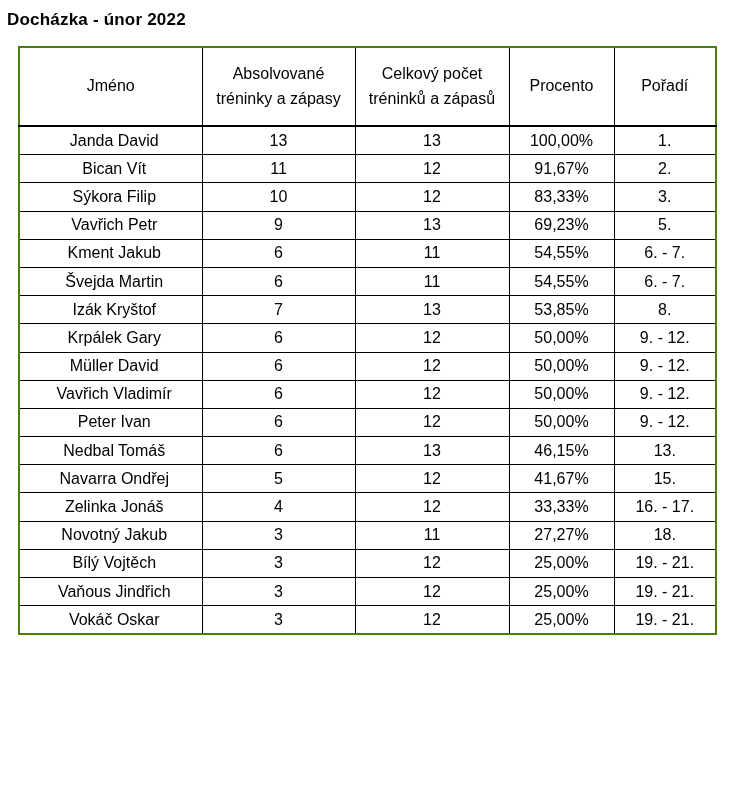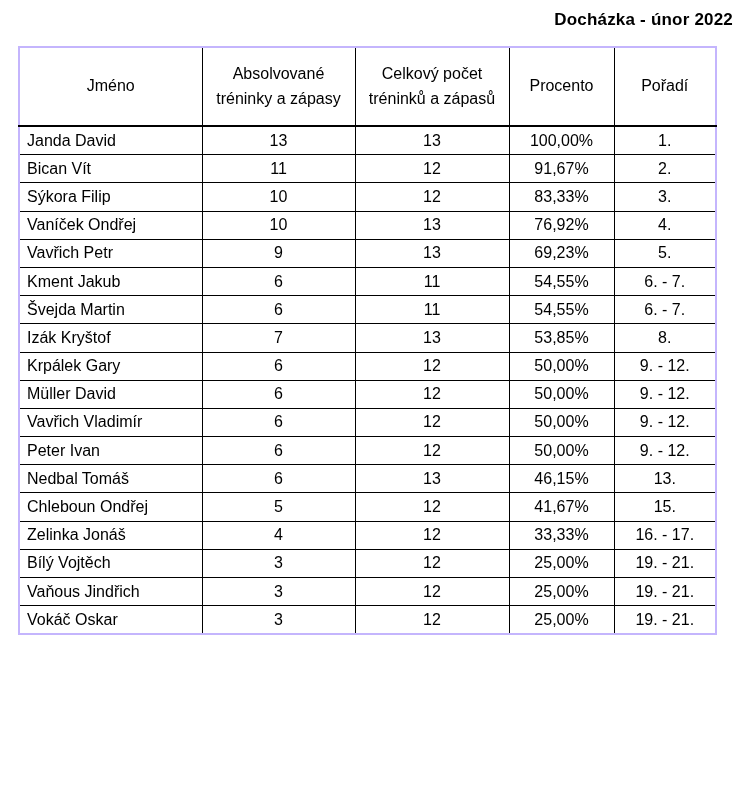--- a/index.html
+++ b/index.html
@@ -10,31 +10,31 @@
   body {
     width: 733px;
     height: 790px;
     font-family: "Liberation Sans", sans-serif;
     color: #000000;
     overflow: hidden;
   }
   .title {
     font-size: 17px;
     font-weight: bold;
-    text-align: right;
+    text-align: left;
     margin: 10px 0 16px 0;
     letter-spacing: 0.2px;
     padding-left: 7px;
   }
   table.att {
     border-collapse: collapse;
     table-layout: fixed;
     width: 697px;
     margin: 12px 0 16px 18px;
-    border: 2px solid #c4b5fd;
+    border: 2px solid #4d7c0f;
   }
   .att th, .att td {
     border: 1px solid #000000;
     font-size: 16px;
     font-weight: normal;
     text-align: center;
     vertical-align: middle;
     padding: 0;
     overflow: hidden;
     white-space: nowrap;
@@ -43,21 +43,21 @@
     height: 77px;
     border-bottom: 2px solid #000000;
     line-height: 1.55;
     white-space: normal;
     padding: 0 4px;
   }
   .att tbody td {
     height: 27.2px;
   }
   .att tbody td.name-cell {
-    text-align: left;
+    text-align: center;
     padding-left: 7px;
   }
 </style>
 </head>
 <body>
 
 <div class="page">
   <h1 class="title">Docházka - únor 2022</h1>
 
   <table class="att">
@@ -93,27 +93,20 @@
           <td>2.</td>
         </tr>
         <tr>
           <td class="name-cell">Sýkora Filip</td>
           <td>10</td>
           <td>12</td>
           <td>83,33%</td>
           <td>3.</td>
         </tr>
         <tr>
-          <td class="name-cell">Vaníček Ondřej</td>
-          <td>10</td>
-          <td>13</td>
-          <td>76,92%</td>
-          <td>4.</td>
-        </tr>
-        <tr>
           <td class="name-cell">Vavřich Petr</td>
           <td>9</td>
           <td>13</td>
           <td>69,23%</td>
           <td>5.</td>
         </tr>
         <tr>
           <td class="name-cell">Kment Jakub</td>
           <td>6</td>
           <td>11</td>
@@ -163,32 +156,39 @@
           <td>9. - 12.</td>
         </tr>
         <tr>
           <td class="name-cell">Nedbal Tomáš</td>
           <td>6</td>
           <td>13</td>
           <td>46,15%</td>
           <td>13.</td>
         </tr>
         <tr>
-          <td class="name-cell">Chleboun Ondřej</td>
+          <td class="name-cell">Navarra Ondřej</td>
           <td>5</td>
           <td>12</td>
           <td>41,67%</td>
           <td>15.</td>
         </tr>
         <tr>
           <td class="name-cell">Zelinka Jonáš</td>
           <td>4</td>
           <td>12</td>
           <td>33,33%</td>
           <td>16. - 17.</td>
+        </tr>
+        <tr>
+          <td class="name-cell">Novotný Jakub</td>
+          <td>3</td>
+          <td>11</td>
+          <td>27,27%</td>
+          <td>18.</td>
         </tr>
         <tr>
           <td class="name-cell">Bílý Vojtěch</td>
           <td>3</td>
           <td>12</td>
           <td>25,00%</td>
           <td>19. - 21.</td>
         </tr>
         <tr>
           <td class="name-cell">Vaňous Jindřich</td>

